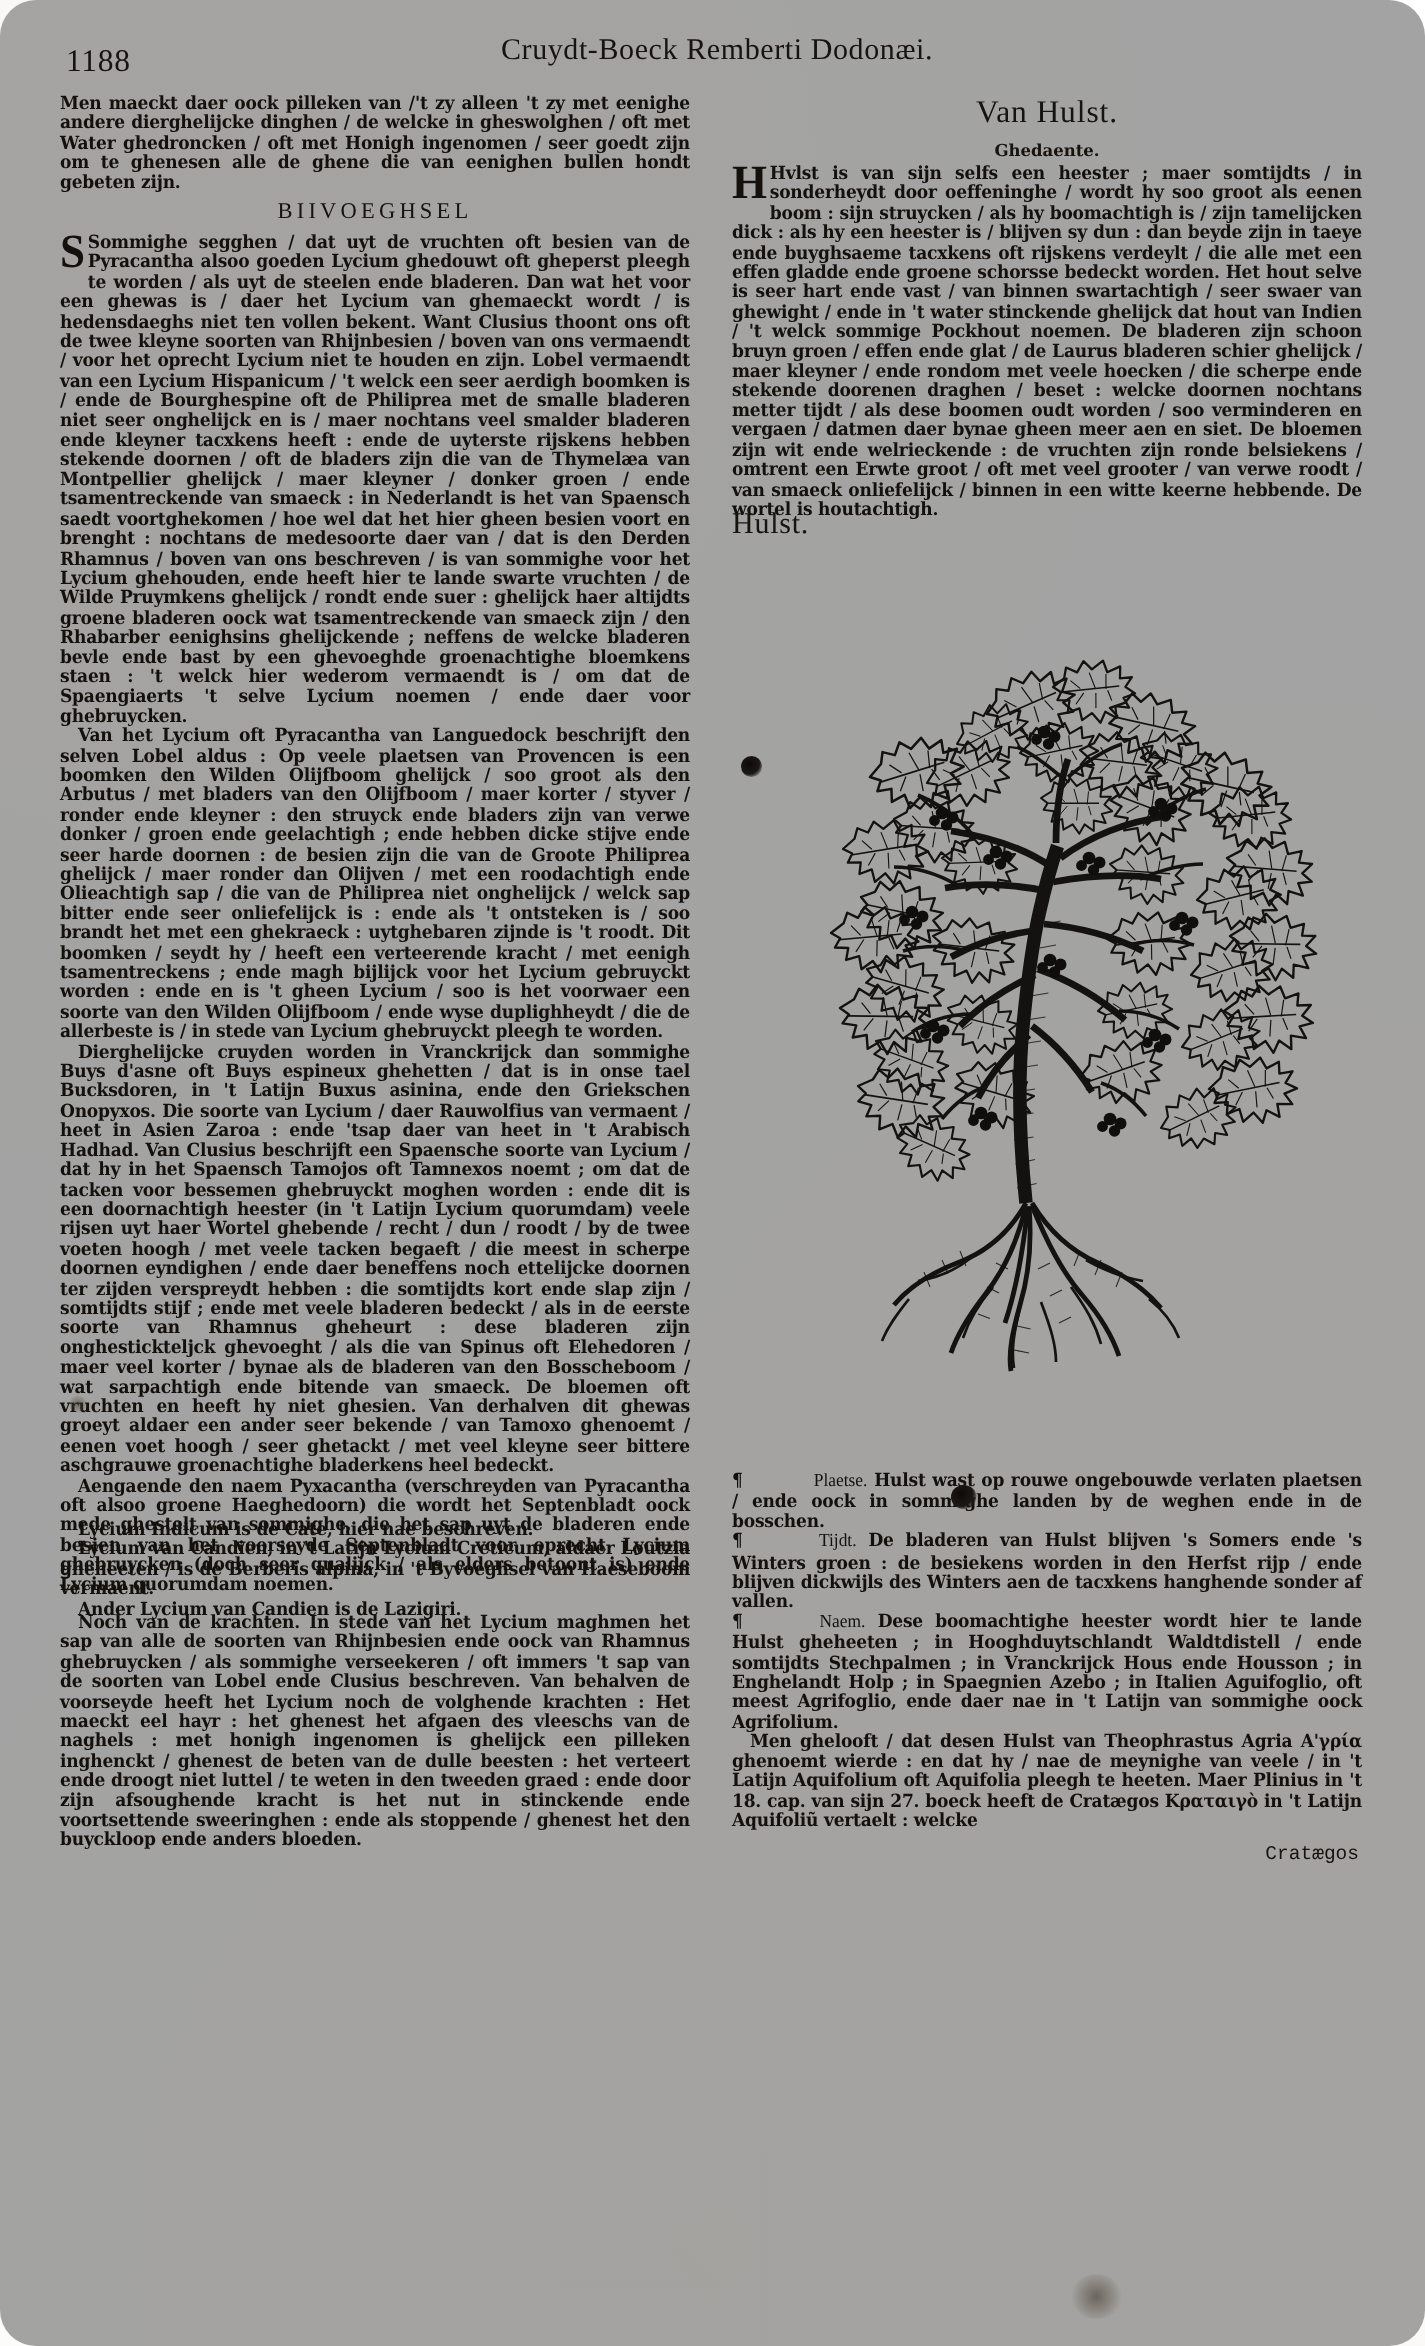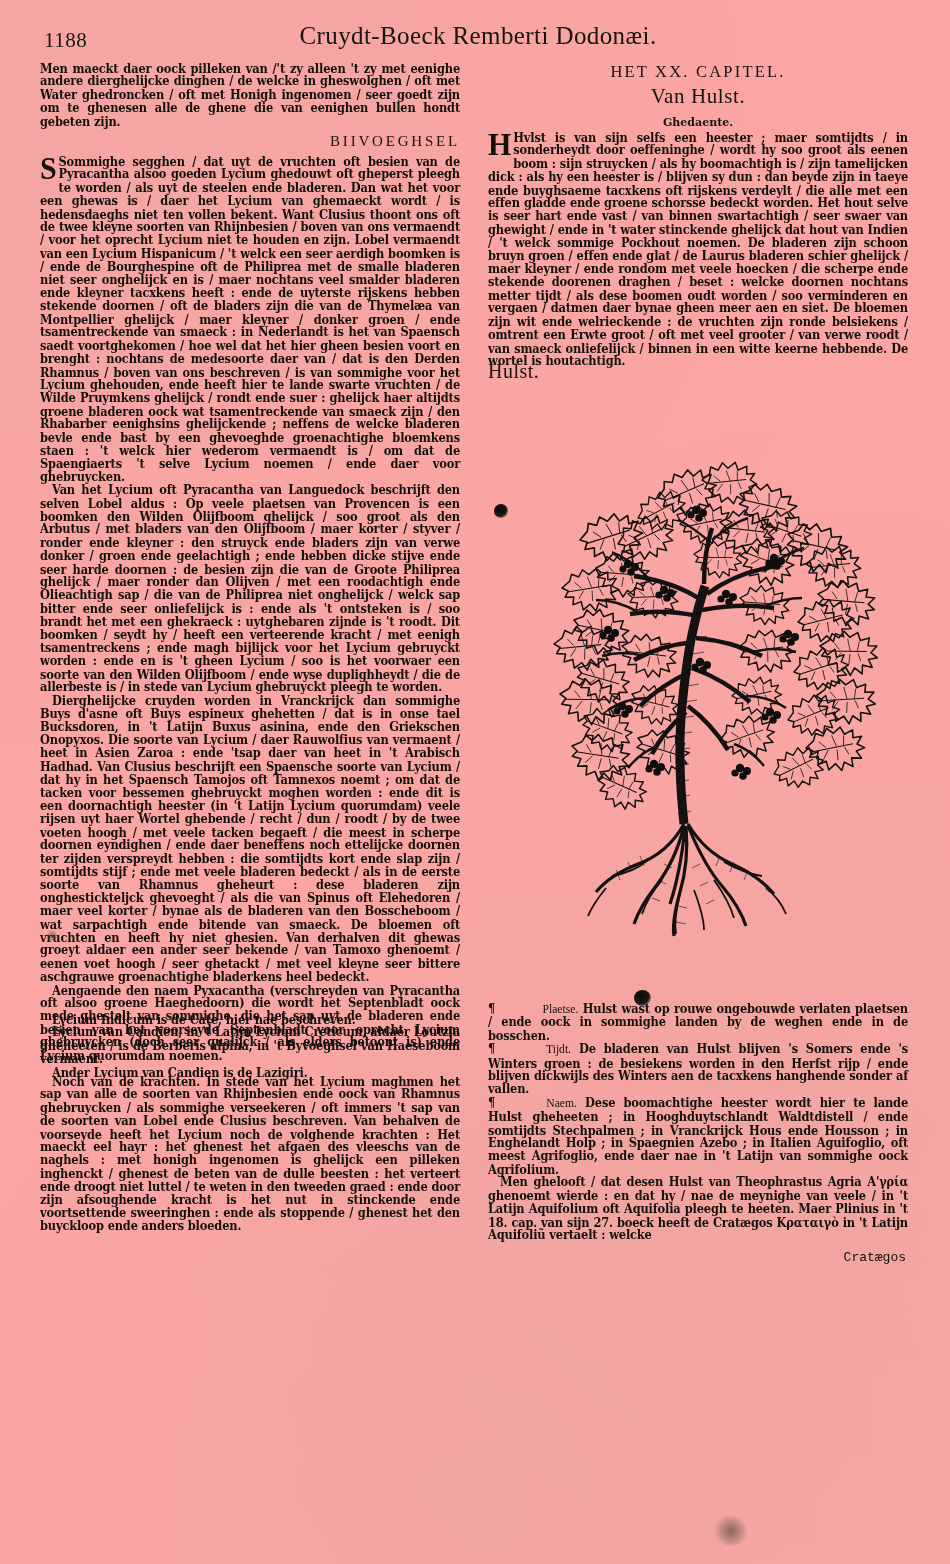--- a/index.html
+++ b/index.html
@@ -12,21 +12,22 @@
     height: 1564px;
     position: relative;
     font-family: "Liberation Serif", serif;
     color: #17130f;
     overflow: hidden;
   }
   .page {
     position: absolute;
     left: 0; top: 0;
     width: 950px; height: 1564px;
-    background: #fca5a5;
+    background: #a3a3a3;
+    border-radius: 24px;
   }
   
   .paper-tint {
     position: absolute;
     inset: 0;
     background:
       radial-gradient(circle at 12% 8%, rgba(180,170,150,0.10), rgba(255,255,255,0) 45%),
       radial-gradient(circle at 88% 70%, rgba(175,165,145,0.10), rgba(255,255,255,0) 50%),
       radial-gradient(circle at 50% 96%, rgba(170,160,140,0.12), rgba(255,255,255,0) 40%);
     pointer-events: none;
@@ -43,21 +44,21 @@
     left: 6px; top: 6px;
     font-size: 21px;
     letter-spacing: 0.5px;
     font-family: "Liberation Serif", serif;
   }
   .running-title {
     position: absolute;
     left: 0; top: 0;
     width: 880px;
     text-align: center;
-    font-size: 25px;
+    font-size: 20px;
     letter-spacing: 0.4px;
     font-family: "Liberation Serif", serif;
   }
   
   .col {
     position: absolute;
     top: 62px;
     width: 420px;
   }
   .col-left { left: 40px; }
@@ -74,21 +75,21 @@
     transform: scaleY(1.06);
     transform-origin: left top;
   }
   .gothic p {
     margin: 0 0 0 0;
     text-indent: 12px;
   }
   .gothic p.noind { text-indent: 0; }
 
   .section-head {
-    text-align: right;
+    text-align: center;
     font-family: "Liberation Serif", serif;
     font-size: 15px;
     letter-spacing: 2.8px;
     margin: 9px 0 5px 0;
   }
   .chapter-head {
     text-align: center;
     font-family: "Liberation Serif", serif;
     font-size: 16.5px;
     letter-spacing: 2.2px;
@@ -203,21 +204,20 @@
       <p>Ander Lycium van Candien is de Lazigiri.</p>
     </div>
 
     <div class="gothic">
       <p>Noch van de krachten. In stede van het Lycium maghmen het sap van alle de soorten van Rhijnbesien ende oock van Rhamnus ghebruycken / als sommighe verseekeren / oft immers 't sap van de soorten van Lobel ende Clusius beschreven. Van behalven de voorseyde heeft het Lycium noch de volghende krachten : Het maeckt eel hayr : het ghenest het afgaen des vleeschs van de naghels : met honigh ingenomen is ghelijck een pilleken inghenckt / ghenest de beten van de dulle beesten : het verteert ende droogt niet luttel / te weten in den tweeden graed : ende door zijn afsoughende kracht is het nut in stinckende ende voortsettende sweeringhen : ende als stoppende / ghenest het den buyckloop ende anders bloeden.</p>
     </div>
   </div>
 
   <div class="col col-right">
 
-    <div class="chapter-head">HET XX. CAPITEL.</div>
     <div class="chapter-sub">Van Hulst.</div>
     <div class="minor-head">Ghedaente.</div>
 
     <div class="gothic">
       <p class="noind"><span class="dropcap">H</span><span>Hvlst is van sijn selfs een heester ; maer somtijdts / in sonderheydt door oeffeninghe / wordt hy soo groot als eenen boom : sijn struycken / als hy boomachtigh is / zijn tamelijcken dick : als hy een heester is / blijven sy dun : dan beyde zijn in taeye ende buyghsaeme tacxkens oft rijskens verdeylt / die alle met een effen gladde ende groene schorsse bedeckt worden. Het hout selve is seer hart ende vast / van binnen swartachtigh / seer swaer van ghewight / ende in 't water stinckende ghelijck dat hout van Indien / 't welck sommige Pockhout noemen. De bladeren zijn schoon bruyn groen / effen ende glat / de Laurus bladeren schier ghelijck / maer kleyner / ende rondom met veele hoecken / die scherpe ende stekende doorenen draghen / beset : welcke doornen nochtans metter tijdt / als dese boomen oudt worden / soo verminderen en vergaen / datmen daer bynae gheen meer aen en siet. De bloemen zijn wit ende welrieckende : de vruchten zijn ronde belsiekens / omtrent een Erwte groot / oft met veel grooter / van verwe roodt / van smaeck onliefelijck / binnen in een witte keerne hebbende. De wortel is houtachtigh.</span></p>
     </div>
 
     <div class="figure-wrap">
       <div class="fig-caption">Hulst.</div>
       <svg class="woodcut" viewBox="0 0 420 600" aria-label="woodcut of a holly plant">

